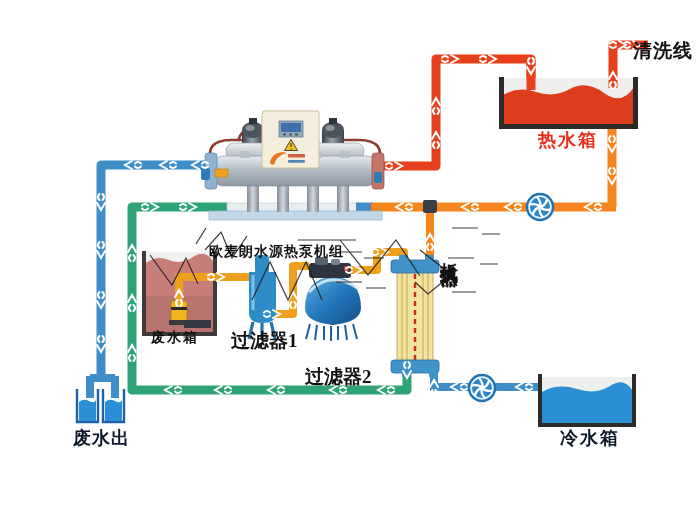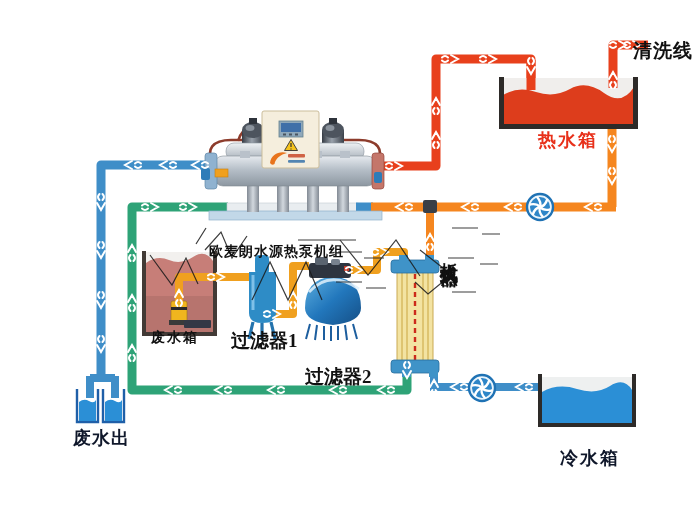--- a/index.html
+++ b/index.html
@@ -290,20 +290,20 @@
     <path d="M340,240 L368,275 L396,240 L420,276"></path>
     <path d="M420,250 L443,268 M415,282 L428,294 L445,280"></path>
     <path d="M338,252 h24 M364,258 h20 M336,282 h26 M366,288 h20"></path>
     <path d="M452,228 h26 M482,234 h18 M448,258 h26 M480,264 h18 M452,292 h24"></path>
     <path d="M206,228 L196,244 M298,240 h58"></path>
   </g>
 </svg>
 
   <div class="lbl" style="left:633px;top:41px;font-size:19px;letter-spacing:1px;">清洗线</div>
   <div class="lbl red" style="left:538px;top:131px;font-size:18px;letter-spacing:2px;">热水箱</div>
-  <div class="lbl blue" style="left:560px;top:429px;font-size:18px;letter-spacing:2px;margin-top:20px;">冷水箱</div>
+  <div class="lbl blue" style="left:560px;top:429px;font-size:18px;letter-spacing:2px;">冷水箱</div>
   <div class="lbl blue" style="left:73px;top:429px;font-size:18px;letter-spacing:1px;">废水出</div>
   <div class="lbl" style="left:151px;top:331px;font-size:14px;letter-spacing:2px;">废水箱</div>
   <div class="lbl" style="left:231px;top:331px;font-size:19px;">过滤器1</div>
   <div class="lbl" style="left:305px;top:331px;font-size:19px;margin-top:36px;">过滤器2</div>
   <div class="lbl vert" style="left:439px;top:248px;font-size:18px;height:110px;">板式换热器</div>
   <div class="lbl" style="left:209px;top:208px;font-size:14px;letter-spacing:1px;margin-top:37px;">欧麦朗水源热泵机组</div>
 </div>
 
 </body></html>

